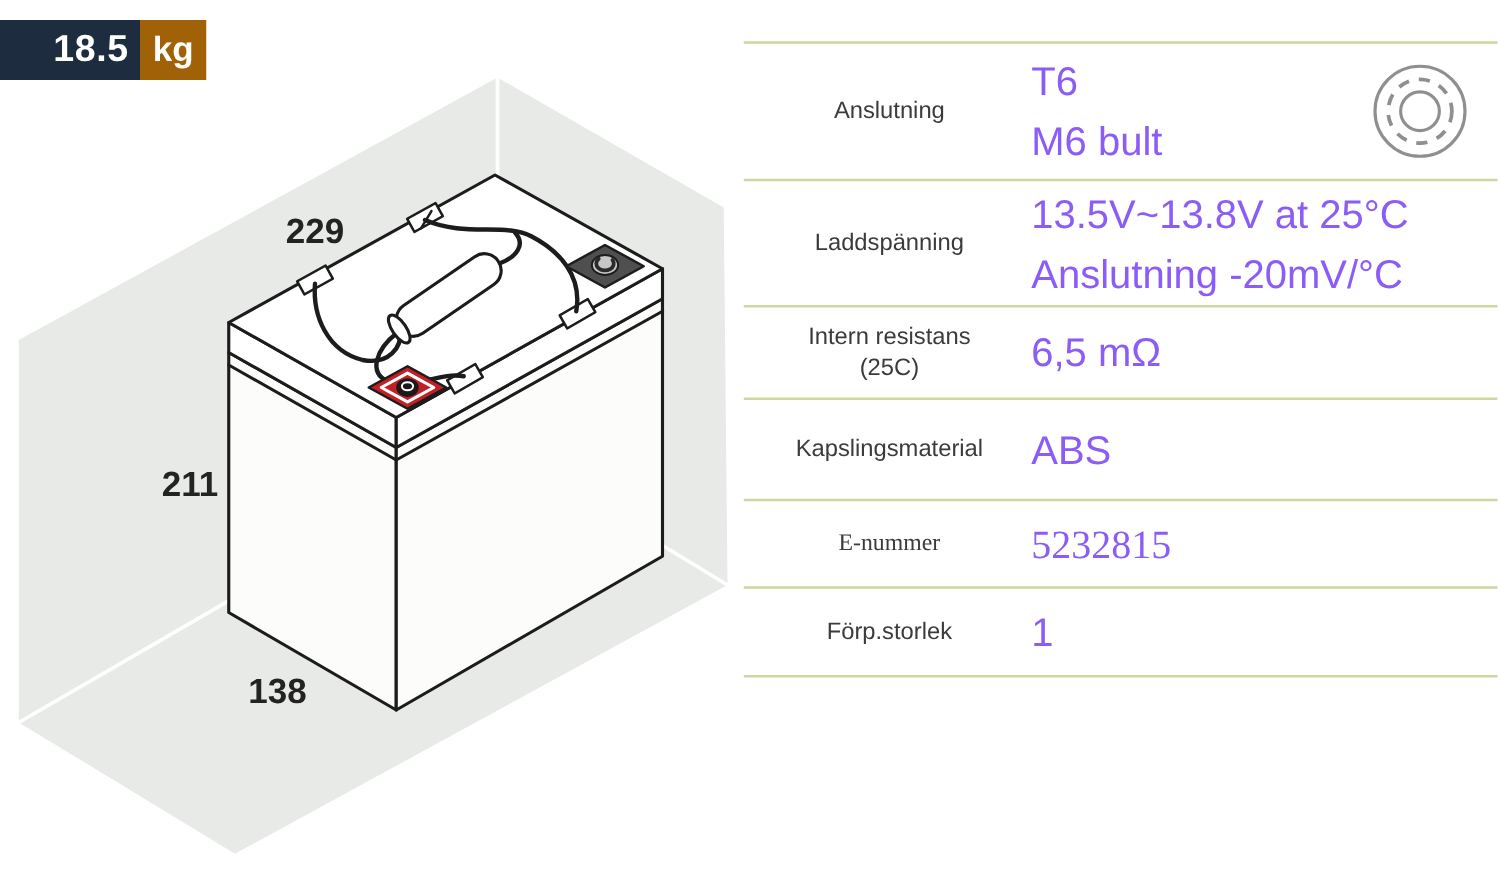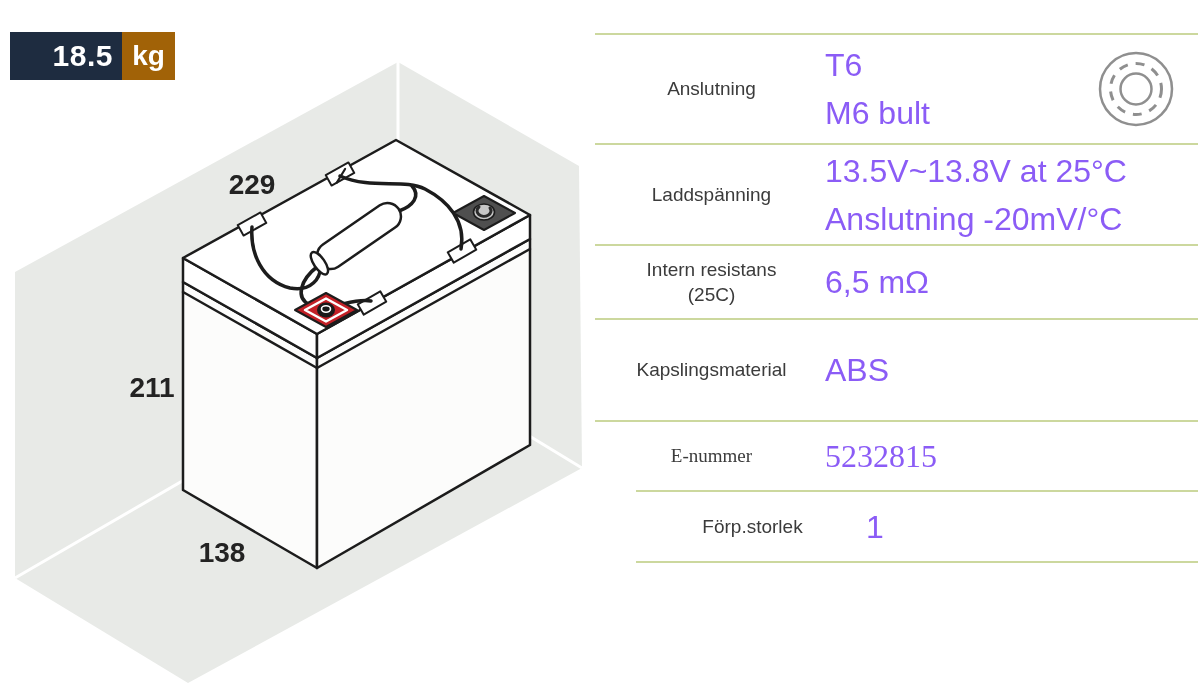--- a/index.html
+++ b/index.html
@@ -1,40 +1,40 @@
 <!DOCTYPE html>
 <html><head>
 <meta charset="utf-8">
 <style>
   html,body{margin:0;padding:0;background:#ffffff;}
   body{width:1200px;height:700px;position:relative;overflow:hidden;
        font-family:"Liberation Sans", sans-serif;}
 
   
-  .badge{position:absolute;left:10px;top:16px;display:flex;height:48px;margin-top:16px;}
+  .badge{position:absolute;left:0;top:16px;display:flex;height:48px;}
   .badge .w{background:#1e2c40;width:103px;display:flex;align-items:center;
             justify-content:flex-end;padding-right:9px;color:#ffffff;
             font-size:30px;font-weight:700;letter-spacing:.5px;}
   .badge .u{background:#a16207;width:53px;display:flex;align-items:center;
             justify-content:center;color:#ffffff;font-size:28px;font-weight:700;}
 
   
   .diagram{position:absolute;left:0;top:0;width:600px;height:700px;}
 
   
   :root{--line:#ccd89e;}
   .spec{position:absolute;left:595px;top:33px;width:603px;}
   .row{display:flex;align-items:center;border-top:2px solid var(--line);
        box-sizing:border-box;}
-  .row.last{border-bottom:2px solid var(--line);margin-left:41px;}
+  .row.last{border-bottom:2px solid var(--line);}
   .r1{height:110px;position:relative;}
   .r2{height:101px;}
   .r3{height:74px;}
   .r4{height:85px;}
-  .r5{height:102px;}
+  .r5{height:81px;}
   .r6{height:70px;font-family:Liberation Serif, serif;}
   .r7{height:73px;}
   .cell-label{width:230px;padding-left:3px;box-sizing:border-box;
               font-size:19px;color:#3b3b3b;line-height:1.32;text-align:center;}
   .cell-value{font-size:32px;color:#8b5cf6;font-weight:500;line-height:1.5;}
   .lab:empty,.val:empty{display:none;}
 
   .row-icon{position:absolute;right:22px;top:50%;transform:translateY(-50%);
             width:80px;height:80px;}
 </style>

